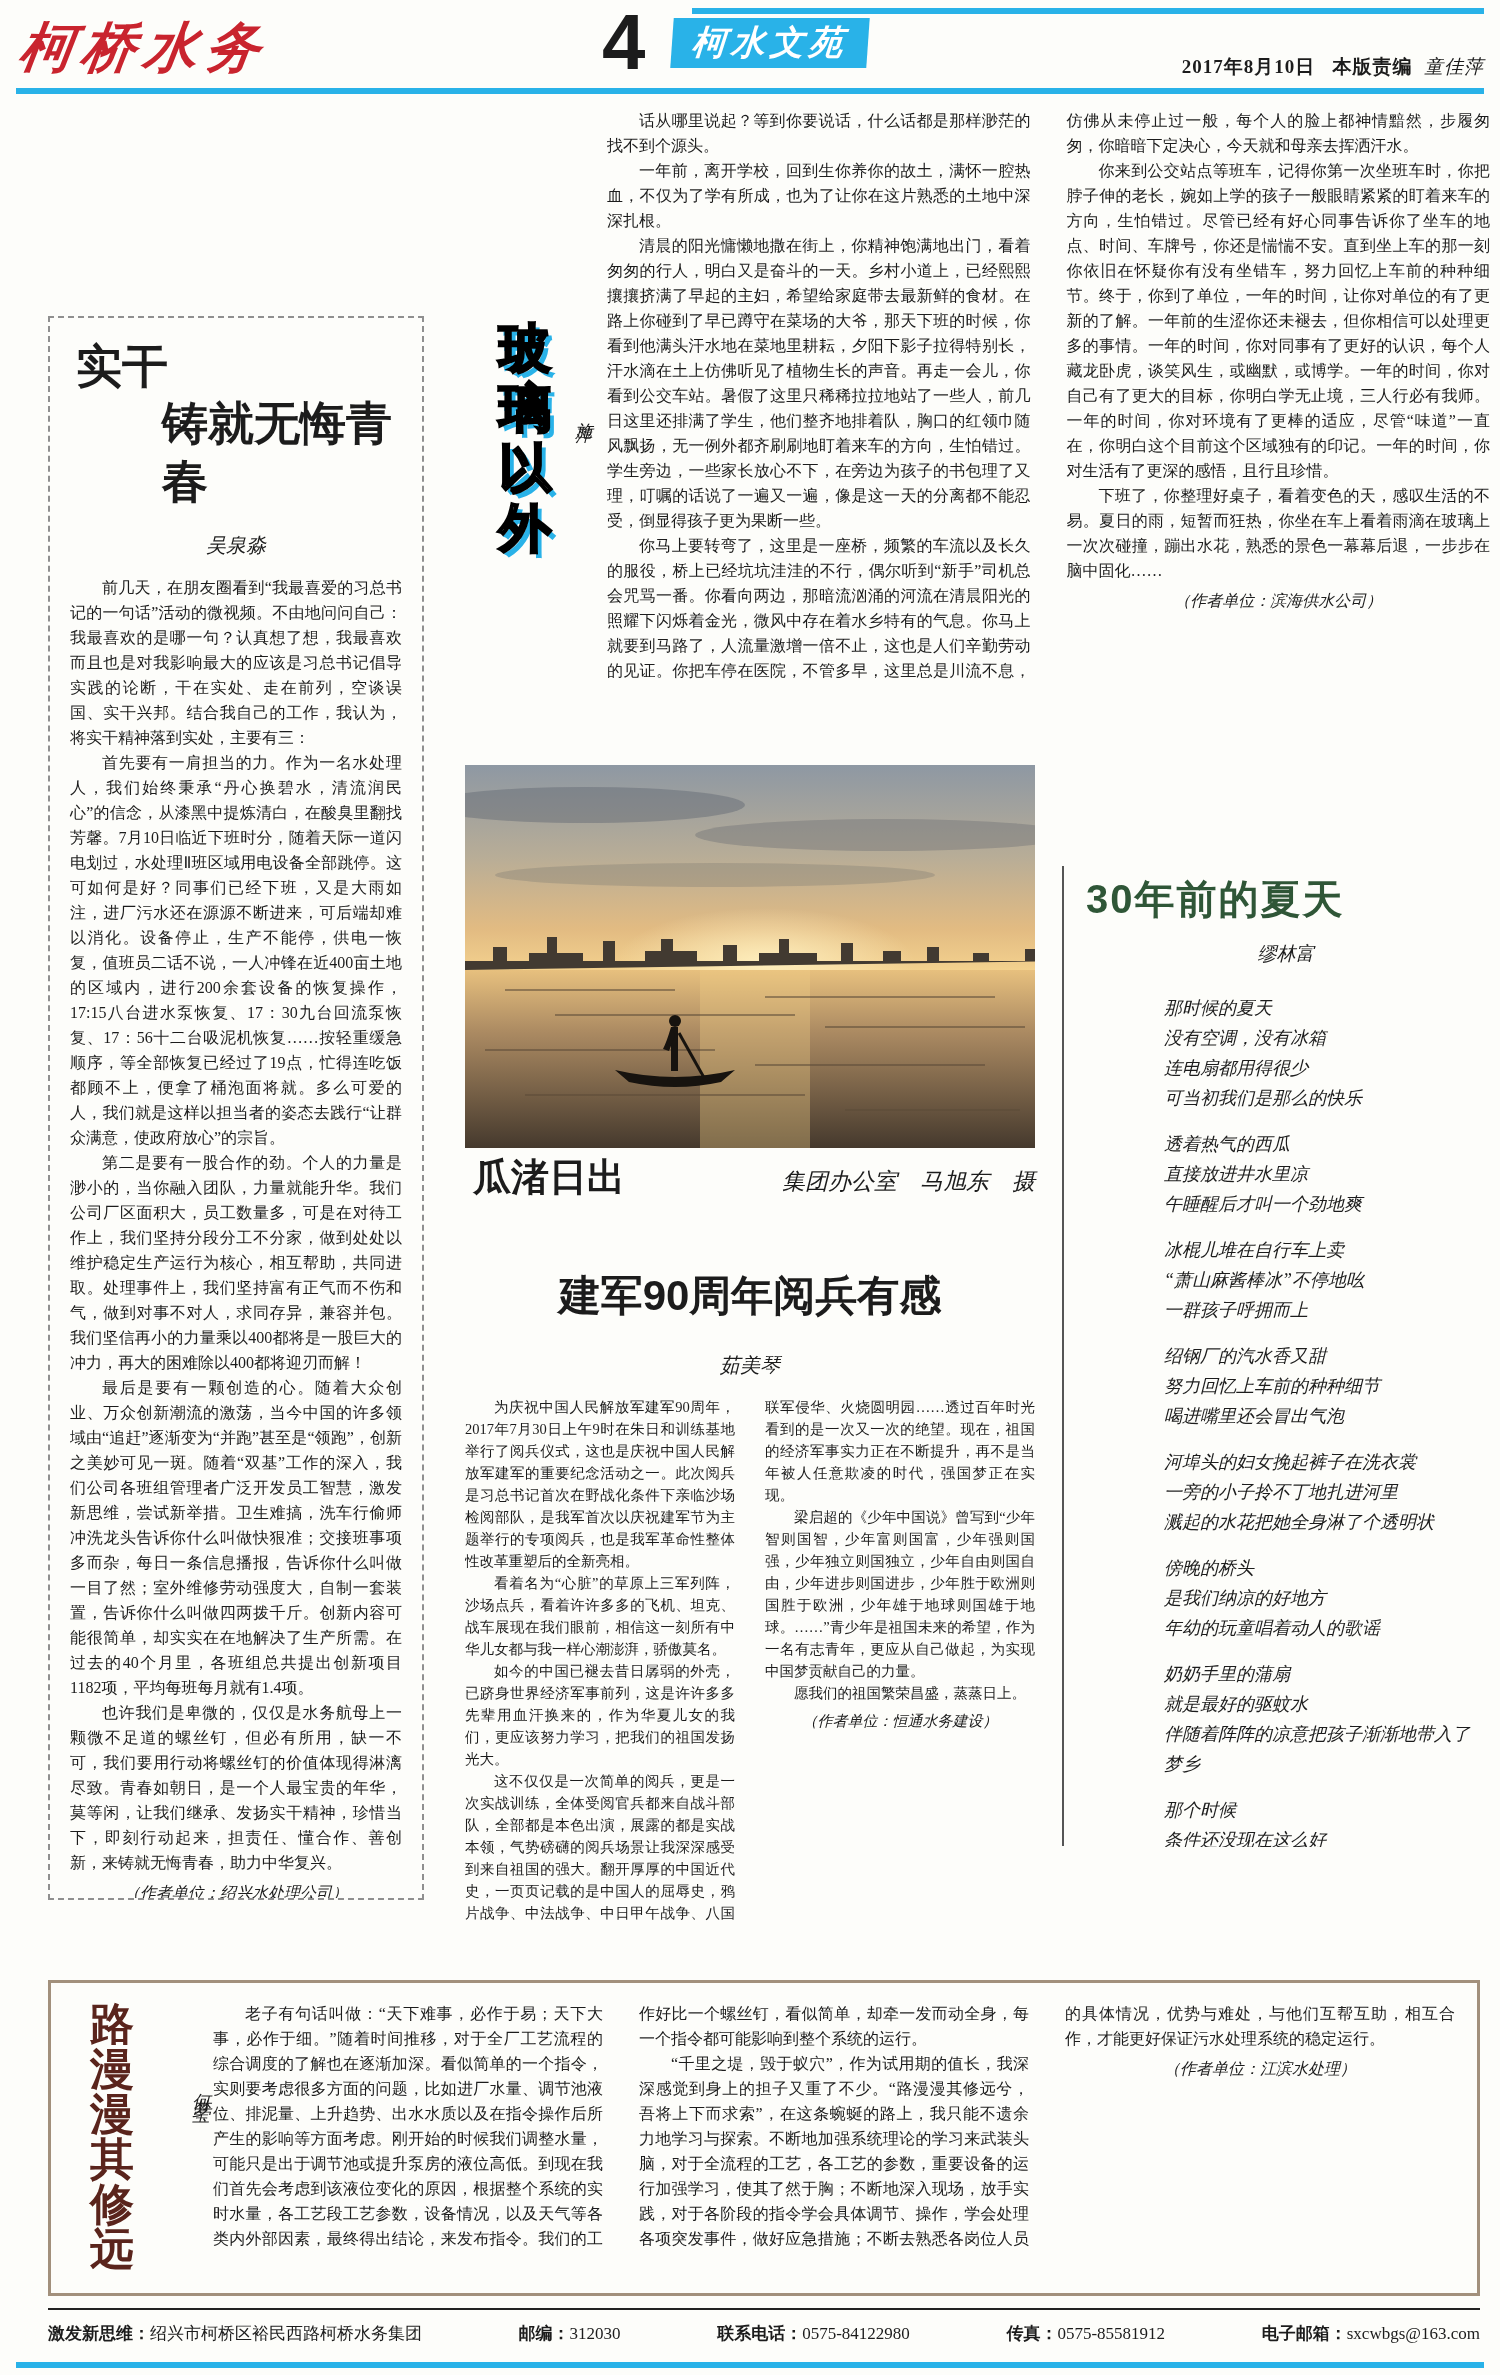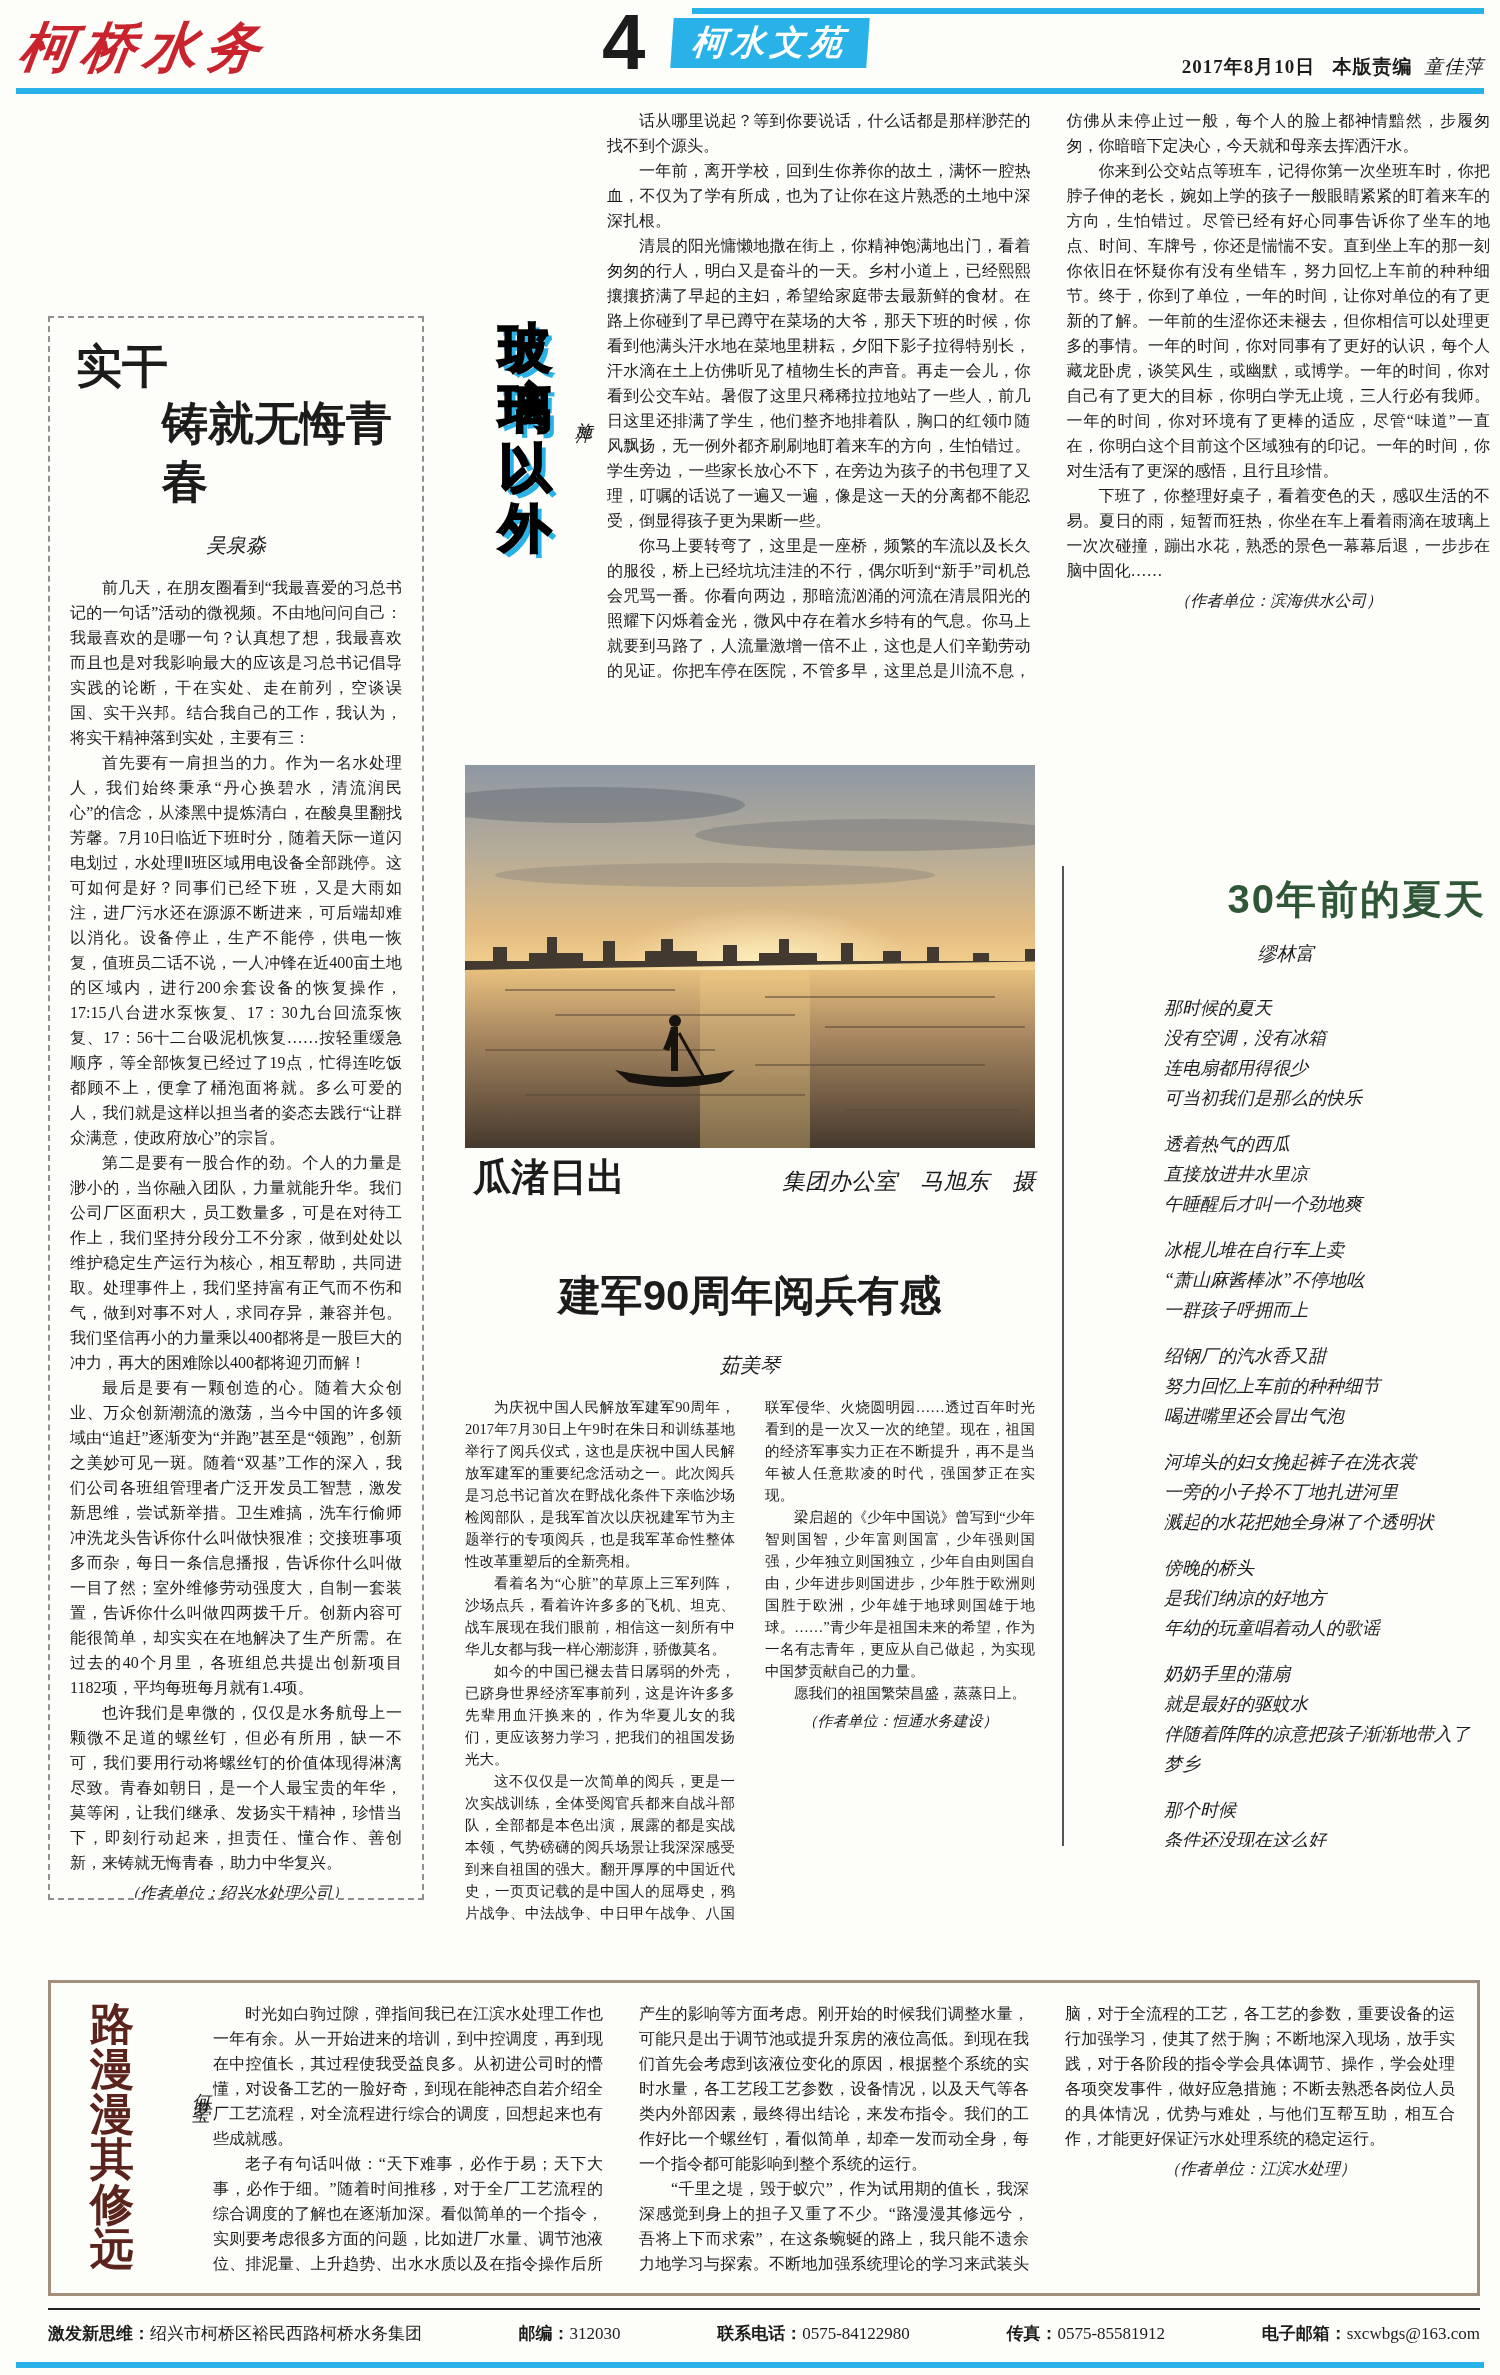--- a/index.html
+++ b/index.html
@@ -44,21 +44,21 @@
                 font-size:42px;font-weight:bold;font-family:"Liberation Sans",sans-serif;}
   .parade-author{position:absolute;left:465px;top:1352px;width:570px;text-align:center;
                  font-size:20px;font-style:italic;}
   .parade-body{position:absolute;left:465px;top:1396px;width:570px;height:540px;
                column-count:2;column-gap:30px;column-fill:auto;overflow:hidden;}
   .parade-body .para{font-size:14.5px;line-height:22px;}
   .parade-body .unit-line{font-size:15px;}
   
   .poem-divider{position:absolute;left:1062px;top:866px;width:2px;height:980px;background:#555;}
   .poem{position:absolute;left:1086px;top:872px;width:400px;height:975px;overflow:hidden;}
-  .poem-title{text-align:right;font-size:40px;font-weight:900;font-family:"Liberation Sans",sans-serif;
+  .poem-title{text-align:left;font-size:40px;font-weight:900;font-family:"Liberation Sans",sans-serif;
               color:#2f5637;letter-spacing:2px;}
   .poem-author{text-align:center;font-size:19px;font-style:italic;margin:14px 0 26px;}
   .poem-line{font-size:18px;font-style:italic;line-height:30px;min-height:16px;padding-left:78px;text-indent:-0px;}
   
   .bottom-box{position:absolute;left:48px;top:1980px;width:1432px;height:316px;border:3px solid #a2907c;
               box-sizing:border-box;padding:18px 22px;display:flex;overflow:hidden;}
   .vtitle-road{width:78px;text-align:center;flex:none;}
   .vtitle-road span{display:block;font-size:44px;line-height:45px;font-weight:900;
       font-family:"Liberation Sans",sans-serif;color:#5a241c;}
   .road-author{width:62px;flex:none;writing-mode:vertical-rl;font-size:18px;font-style:italic;
@@ -231,21 +231,20 @@
         <span>路</span>
         <span>漫</span>
         <span>漫</span>
         <span>其</span>
         <span>修</span>
         <span>远</span>
       </div>
     <div class="road-author">何梦莹</div>
     <div class="road-text">
       <div>
-          <p class="para">时光如白驹过隙，弹指间我已在江滨水处理工作也一年有余。从一开始进来的培训，到中控调度，再到现在中控值长，其过程使我受益良多。从初进公司时的懵懂，对设备工艺的一脸好奇，到现在能神态自若介绍全厂工艺流程，对全流程进行综合的调度，回想起来也有些成就感。</p>
           <p class="para">老子有句话叫做：“天下难事，必作于易；天下大事，必作于细。”随着时间推移，对于全厂工艺流程的综合调度的了解也在逐渐加深。看似简单的一个指令，实则要考虑很多方面的问题，比如进厂水量、调节池液位、排泥量、上升趋势、出水水质以及在指令操作后所产生的影响等方面考虑。刚开始的时候我们调整水量，可能只是出于调节池或提升泵房的液位高低。到现在我们首先会考虑到该液位变化的原因，根据整个系统的实时水量，各工艺段工艺参数，设备情况，以及天气等各类内外部因素，最终得出结论，来发布指令。我们的工作好比一个螺丝钉，看似简单，却牵一发而动全身，每一个指令都可能影响到整个系统的运行。</p>
           <p class="para">“千里之堤，毁于蚁穴”，作为试用期的值长，我深深感觉到身上的担子又重了不少。“路漫漫其修远兮，吾将上下而求索”，在这条蜿蜒的路上，我只能不遗余力地学习与探索。不断地加强系统理论的学习来武装头脑，对于全流程的工艺，各工艺的参数，重要设备的运行加强学习，使其了然于胸；不断地深入现场，放手实践，对于各阶段的指令学会具体调节、操作，学会处理各项突发事件，做好应急措施；不断去熟悉各岗位人员的具体情况，优势与难处，与他们互帮互助，相互合作，才能更好保证污水处理系统的稳定运行。</p>
         </div>
       <div class="unit-line">（作者单位：江滨水处理）</div>
     </div>
   </div>
 
   <div class="footer-topline"></div>
   <div class="footer-row">
     <span><b>激发新思维：</b><span>绍兴市柯桥区裕民西路柯桥水务集团</span></span>

